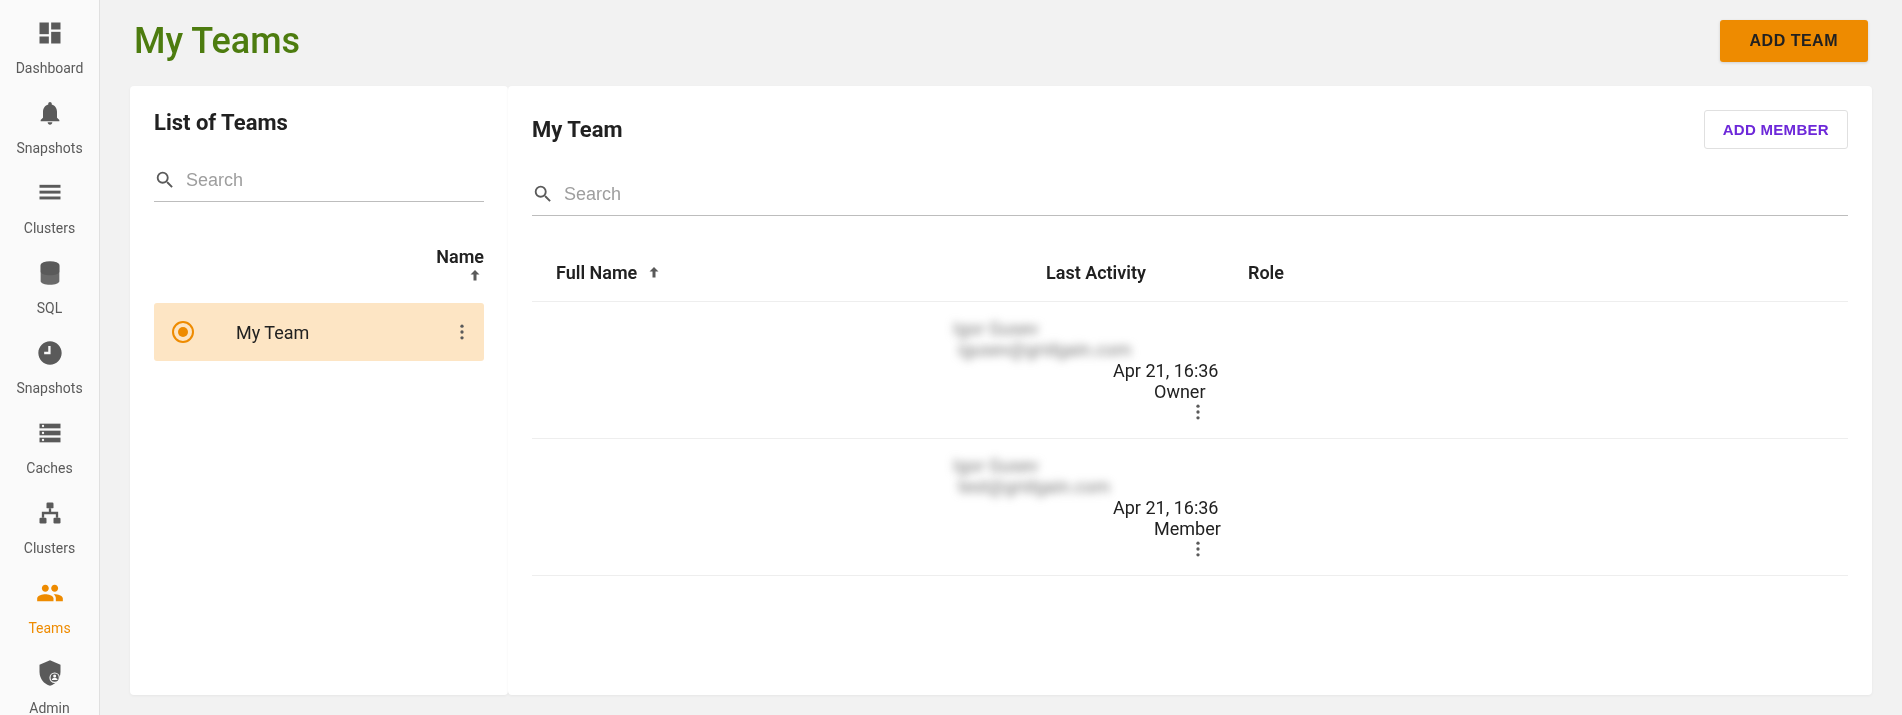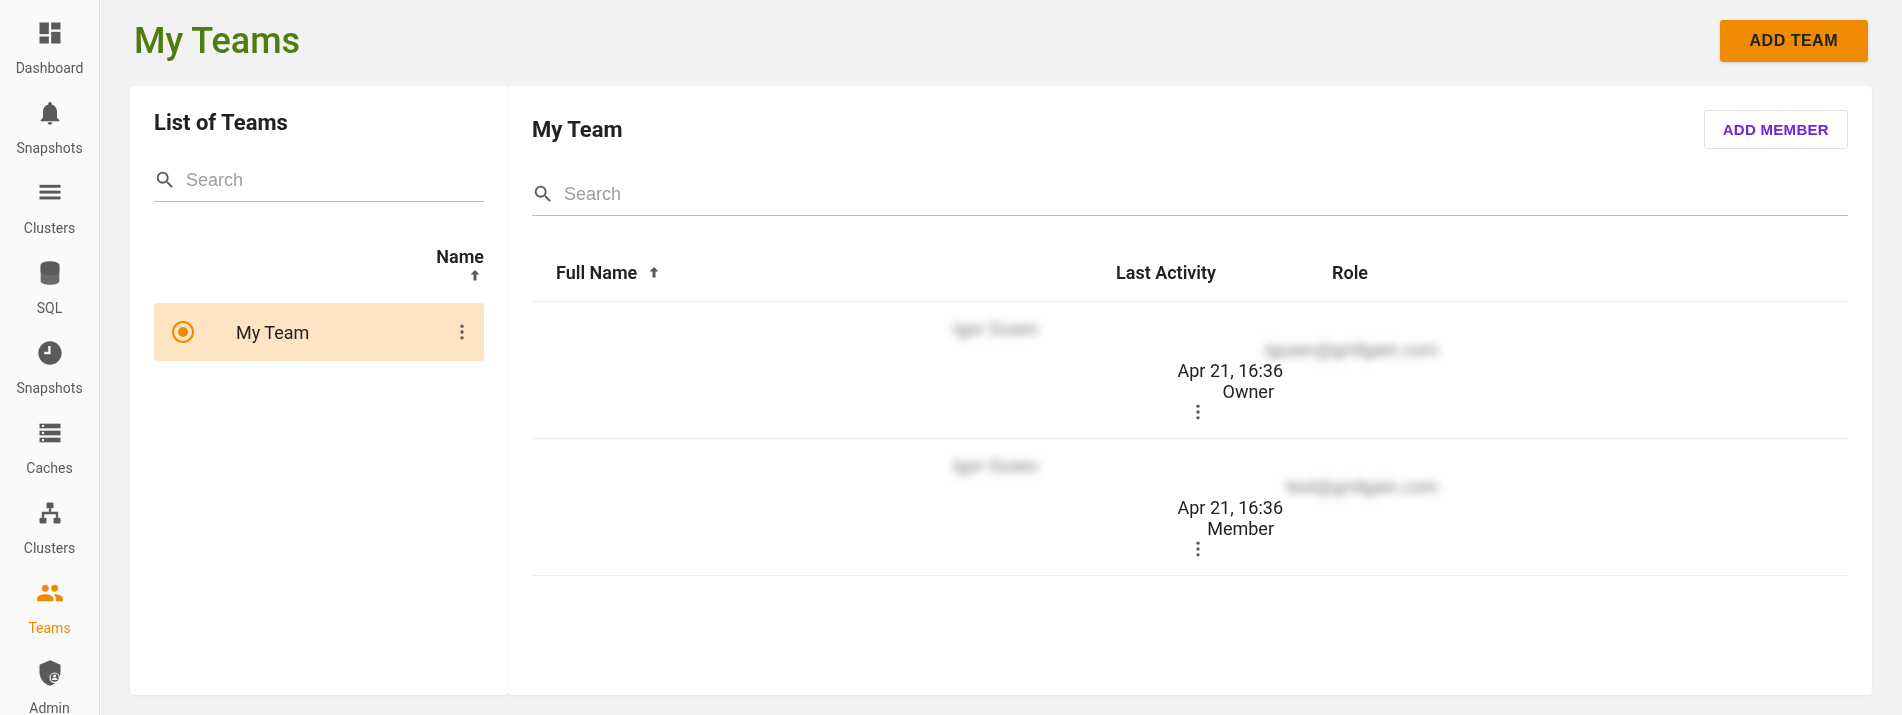--- a/index.html
+++ b/index.html
@@ -43,21 +43,21 @@
     .sort-arrow svg { width: 18px; height: 18px; fill: #5a5a5a; }
     .team-row { display: flex; align-items: center; padding: 18px 12px 18px 18px; border-radius: 3px; cursor: pointer; }
     .team-row.selected { background: #fde5c4; }
     .radio { width: 22px; height: 22px; border: 2px solid #ee8b00; border-radius: 50%; display: flex; align-items: center; justify-content: center; margin-right: 42px; }
     .radio-dot { width: 10px; height: 10px; background: #ee8b00; border-radius: 50%; }
     .team-name { font-size: 18px; color: #212121; flex: 1; }
     .more-icon { width: 20px; height: 20px; cursor: pointer; }
     .more-icon svg { width: 20px; height: 20px; fill: #5a5a5a; }
     
     
-    .members-table { width: 100%; text-align: right; }
+    .members-table { width: 100%; }
     .members-header { display: flex; align-items: center; padding: 26px 8px 18px 24px; font-size: 18px; font-weight: 600; border-bottom: 1px solid #eee; }
     .col-name { width: 490px; display: flex; align-items: center; }
     .col-email { width: 480px; }
     .col-activity { width: 170px; }
     .col-role { width: 120px; margin-left: 32px; }
     .col-more { width: 40px; display: flex; justify-content: center; }
     .member-row { display: flex; align-items: center; padding: 16px 8px 16px 24px; border-bottom: 1px solid #eee; font-size: 18px; color: #212121; flex-direction: column; }
     .blurred { filter: blur(4px); color: #777; }
   </style>
 </head>

